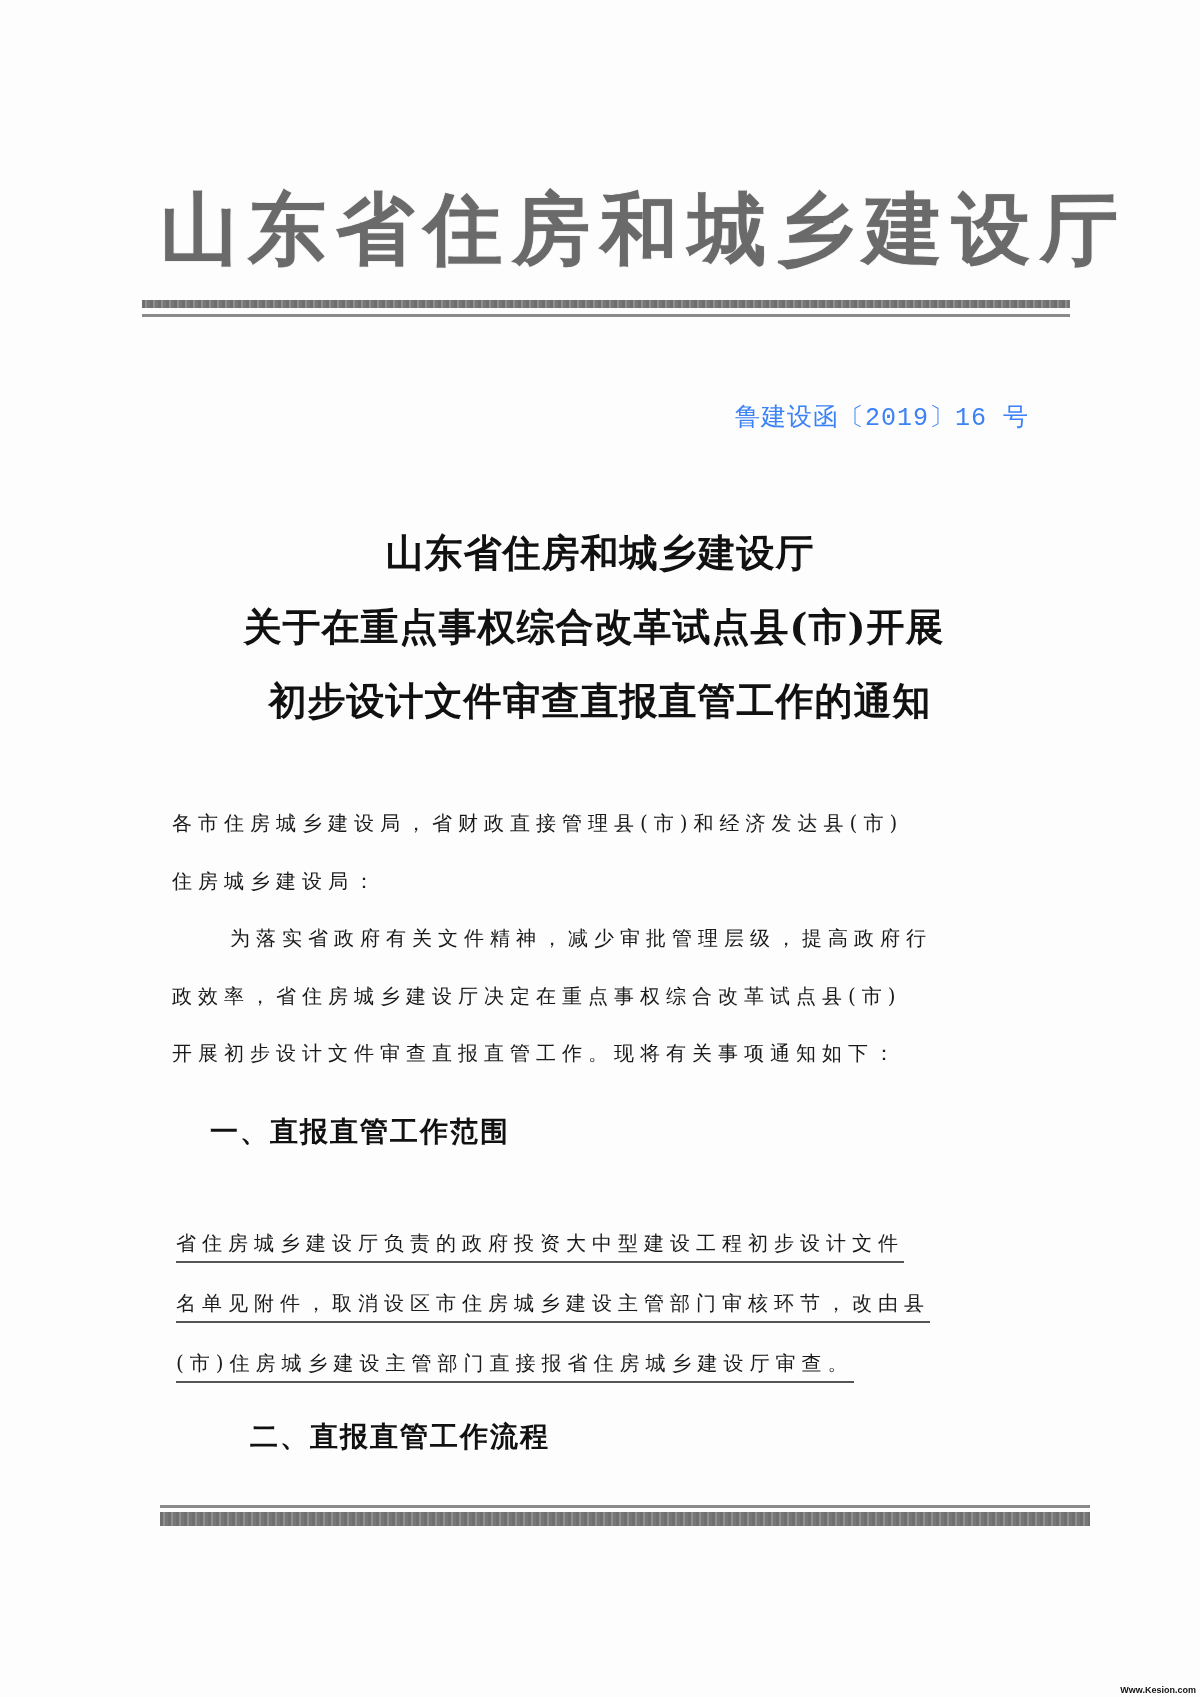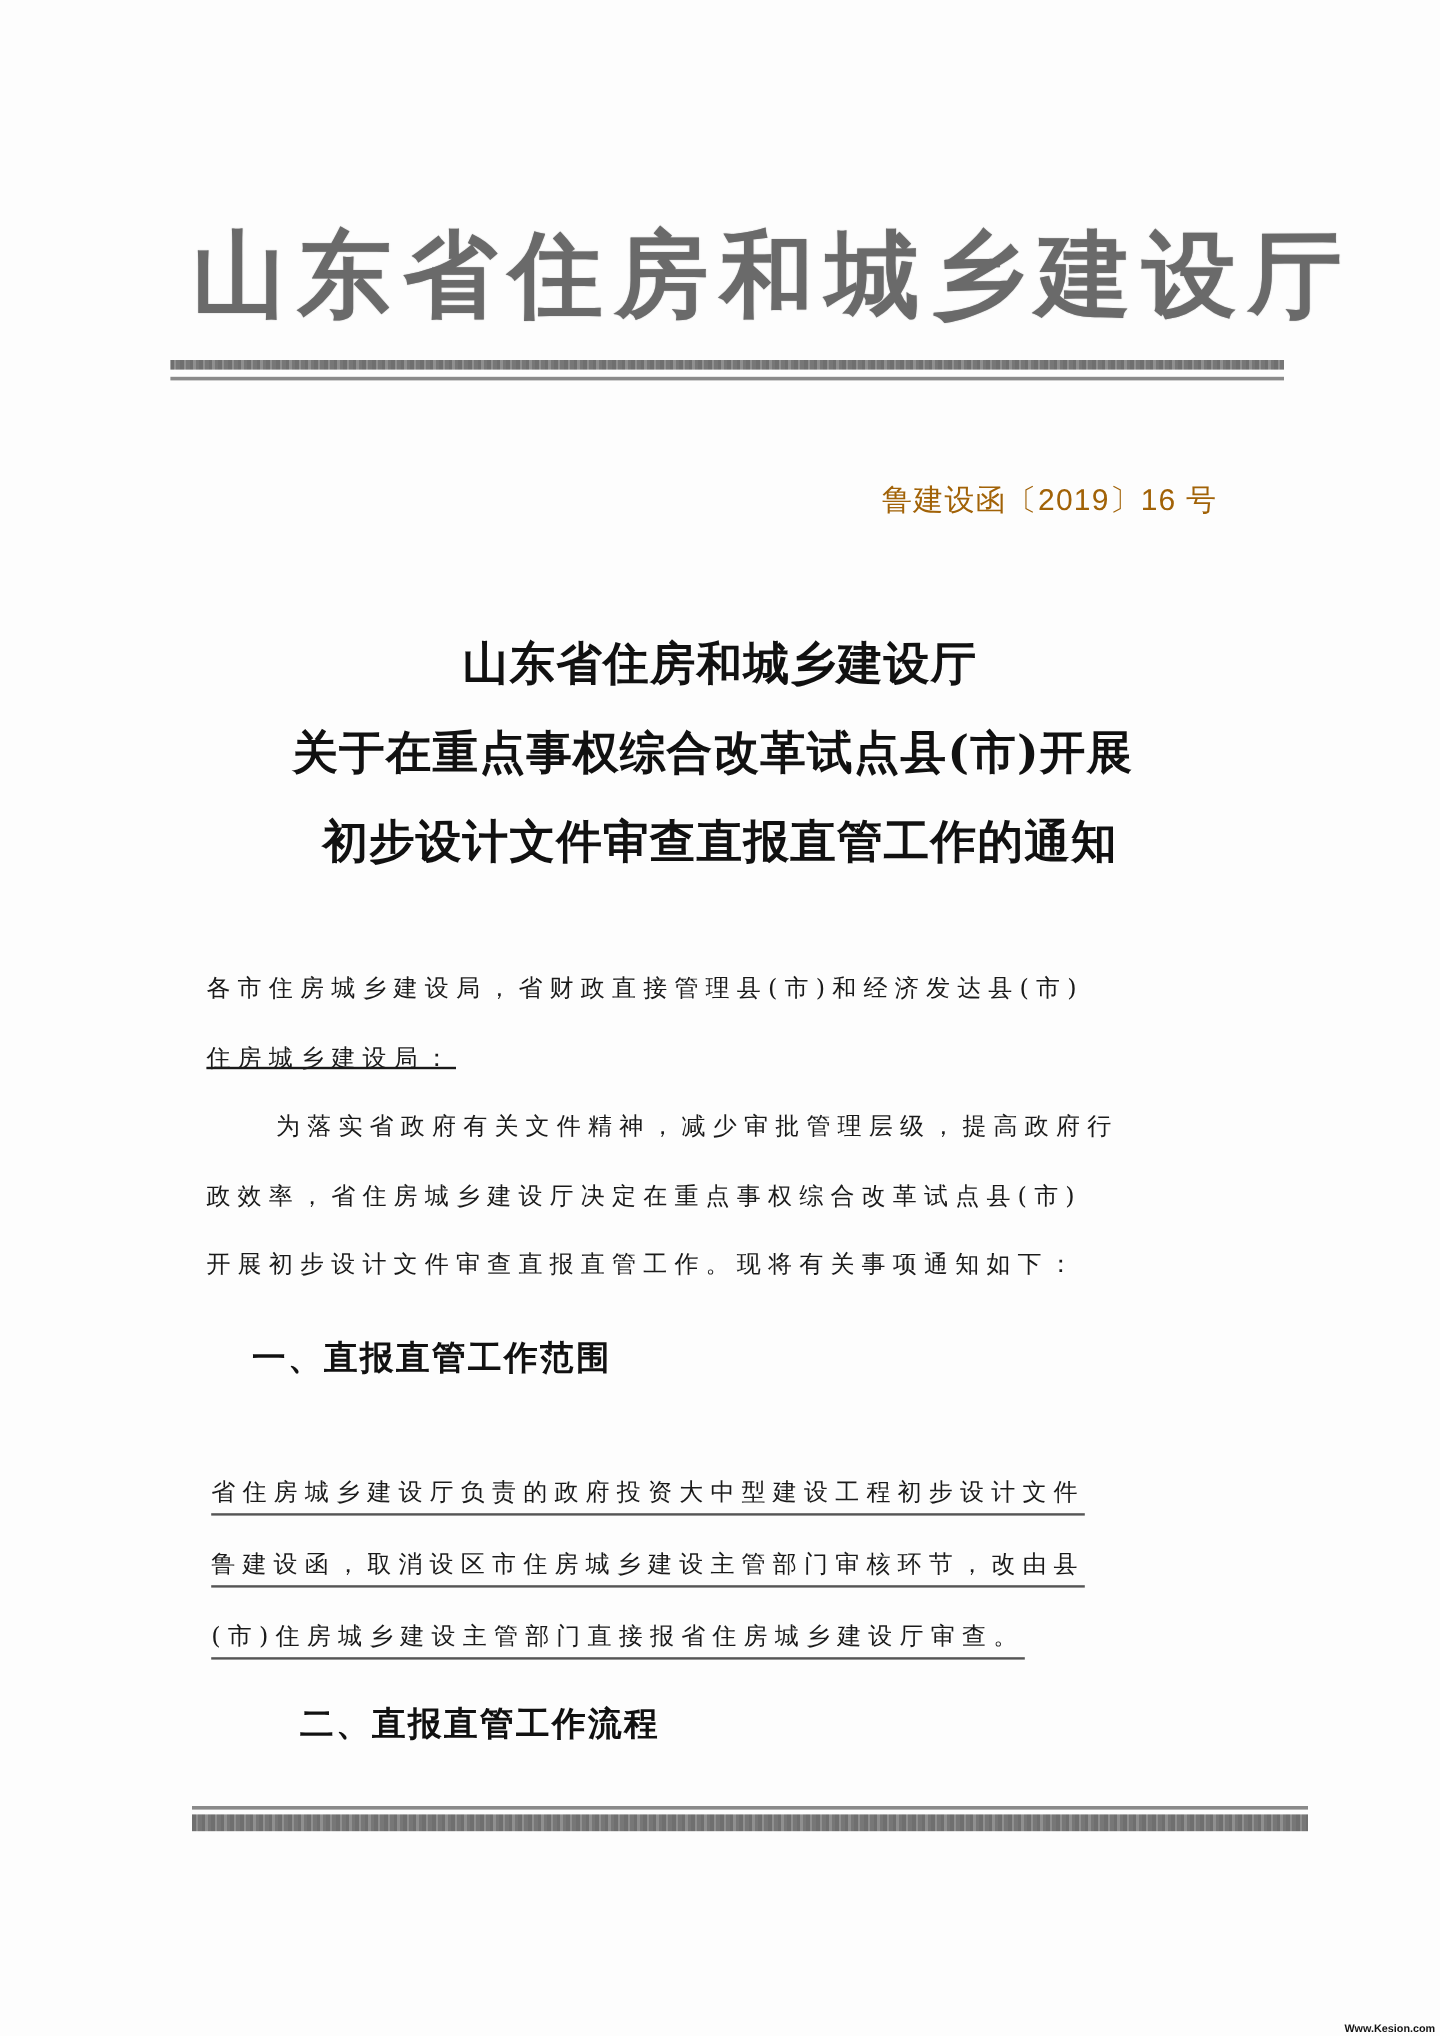--- a/index.html
+++ b/index.html
@@ -12,21 +12,21 @@
       position: absolute; left: 160px; top: 178px; width: 900px;
       font-size: 78px; letter-spacing: 10px; color: #6a6a6a; font-weight: bold;
       font-family: "DejaVu Serif", serif; white-space: nowrap;
       text-shadow: 0 0 1px #999;
     }
     .rule { position: absolute; background: #7e7e7e; }
     .rule.thick { height: 8px; background: repeating-linear-gradient(90deg,#6f6f6f 0 3px,#8f8f8f 3px 5px,#777 5px 8px); }
     .rule.thin { height: 3px; background: #8a8a8a; }
     .docno {
       position: absolute; left: 735px; top: 400px; font-size: 25px; letter-spacing: 1px;
-      font-family: Liberation Sans, sans-serif; color: #a16207; white-space: nowrap;
+      font-family: Liberation Mono, monospace; color: #3b82f6; white-space: nowrap;
     }
     .title { position: absolute; left: 0; width: 1200px; text-align: center; font-size: 38px; font-weight: bold; letter-spacing: 1px; color: #111; white-space: nowrap; }
     .body-line { position: absolute; font-size: 20px; letter-spacing: 6px; color: #1a1a1a; white-space: nowrap; font-family: "DejaVu Serif", serif; }
     .heading { position: absolute; font-size: 28px; font-weight: bold; letter-spacing: 2px; white-space: nowrap; font-family: "DejaVu Sans", sans-serif; color: #111; }
     .uline { border-bottom: 2px solid #555; padding-bottom: 4px; }
     .watermark { position: absolute; right: 4px; bottom: 2px; font-size: 9px; font-weight: bold; font-family: Liberation Sans, sans-serif; color: #111; }
   </style>
 </head>
 <body>
 
@@ -35,28 +35,28 @@
   <div class="rule thick" style="left:142px; top:300px; width:928px;"></div>
   <div class="rule thin" style="left:142px; top:314px; width:928px;"></div>
 
   <div class="docno">鲁建设函〔2019〕16 号</div>
 
   <div class="title" style="top:528px;">山东省住房和城乡建设厅</div>
   <div class="title" style="top:602px; left:-6px;">关于在重点事权综合改革试点县(市)开展</div>
   <div class="title" style="top:676px;">初步设计文件审查直报直管工作的通知</div>
 
   <div class="body-line" style="left:172px; top:810px;">各市住房城乡建设局，省财政直接管理县(市)和经济发达县(市)</div>
-  <div class="body-line" style="left:172px; top:868px;text-decoration:underline;">住房城乡建设局：</div>
+  <div class="body-line" style="left:172px; top:868px;">住房城乡建设局：</div>
   <div class="body-line" style="left:230px; top:925px;">为落实省政府有关文件精神，减少审批管理层级，提高政府行</div>
   <div class="body-line" style="left:172px; top:983px;">政效率，省住房城乡建设厅决定在重点事权综合改革试点县(市)</div>
   <div class="body-line" style="left:172px; top:1040px;">开展初步设计文件审查直报直管工作。现将有关事项通知如下：</div>
 
   <div class="heading" style="left:210px; top:1113px;">一、直报直管工作范围</div>
   <div class="body-line uline" style="left:176px; top:1230px;">省住房城乡建设厅负责的政府投资大中型建设工程初步设计文件</div>
-  <div class="body-line uline" style="left:176px; top:1290px;">鲁建设函，取消设区市住房城乡建设主管部门审核环节，改由县</div>
+  <div class="body-line uline" style="left:176px; top:1290px;">名单见附件，取消设区市住房城乡建设主管部门审核环节，改由县</div>
   <div class="body-line uline" style="left:176px; top:1350px;">(市)住房城乡建设主管部门直接报省住房城乡建设厅审查。</div>
 
   <div class="heading" style="left:250px; top:1418px;">二、直报直管工作流程</div>
 
   <div class="rule thin" style="left:160px; top:1505px; width:930px;"></div>
   <div class="rule thick" style="left:160px; top:1512px; width:930px; height:14px;"></div>
 
   <div class="watermark">Www.Kesion.com</div>
 </div>
 

